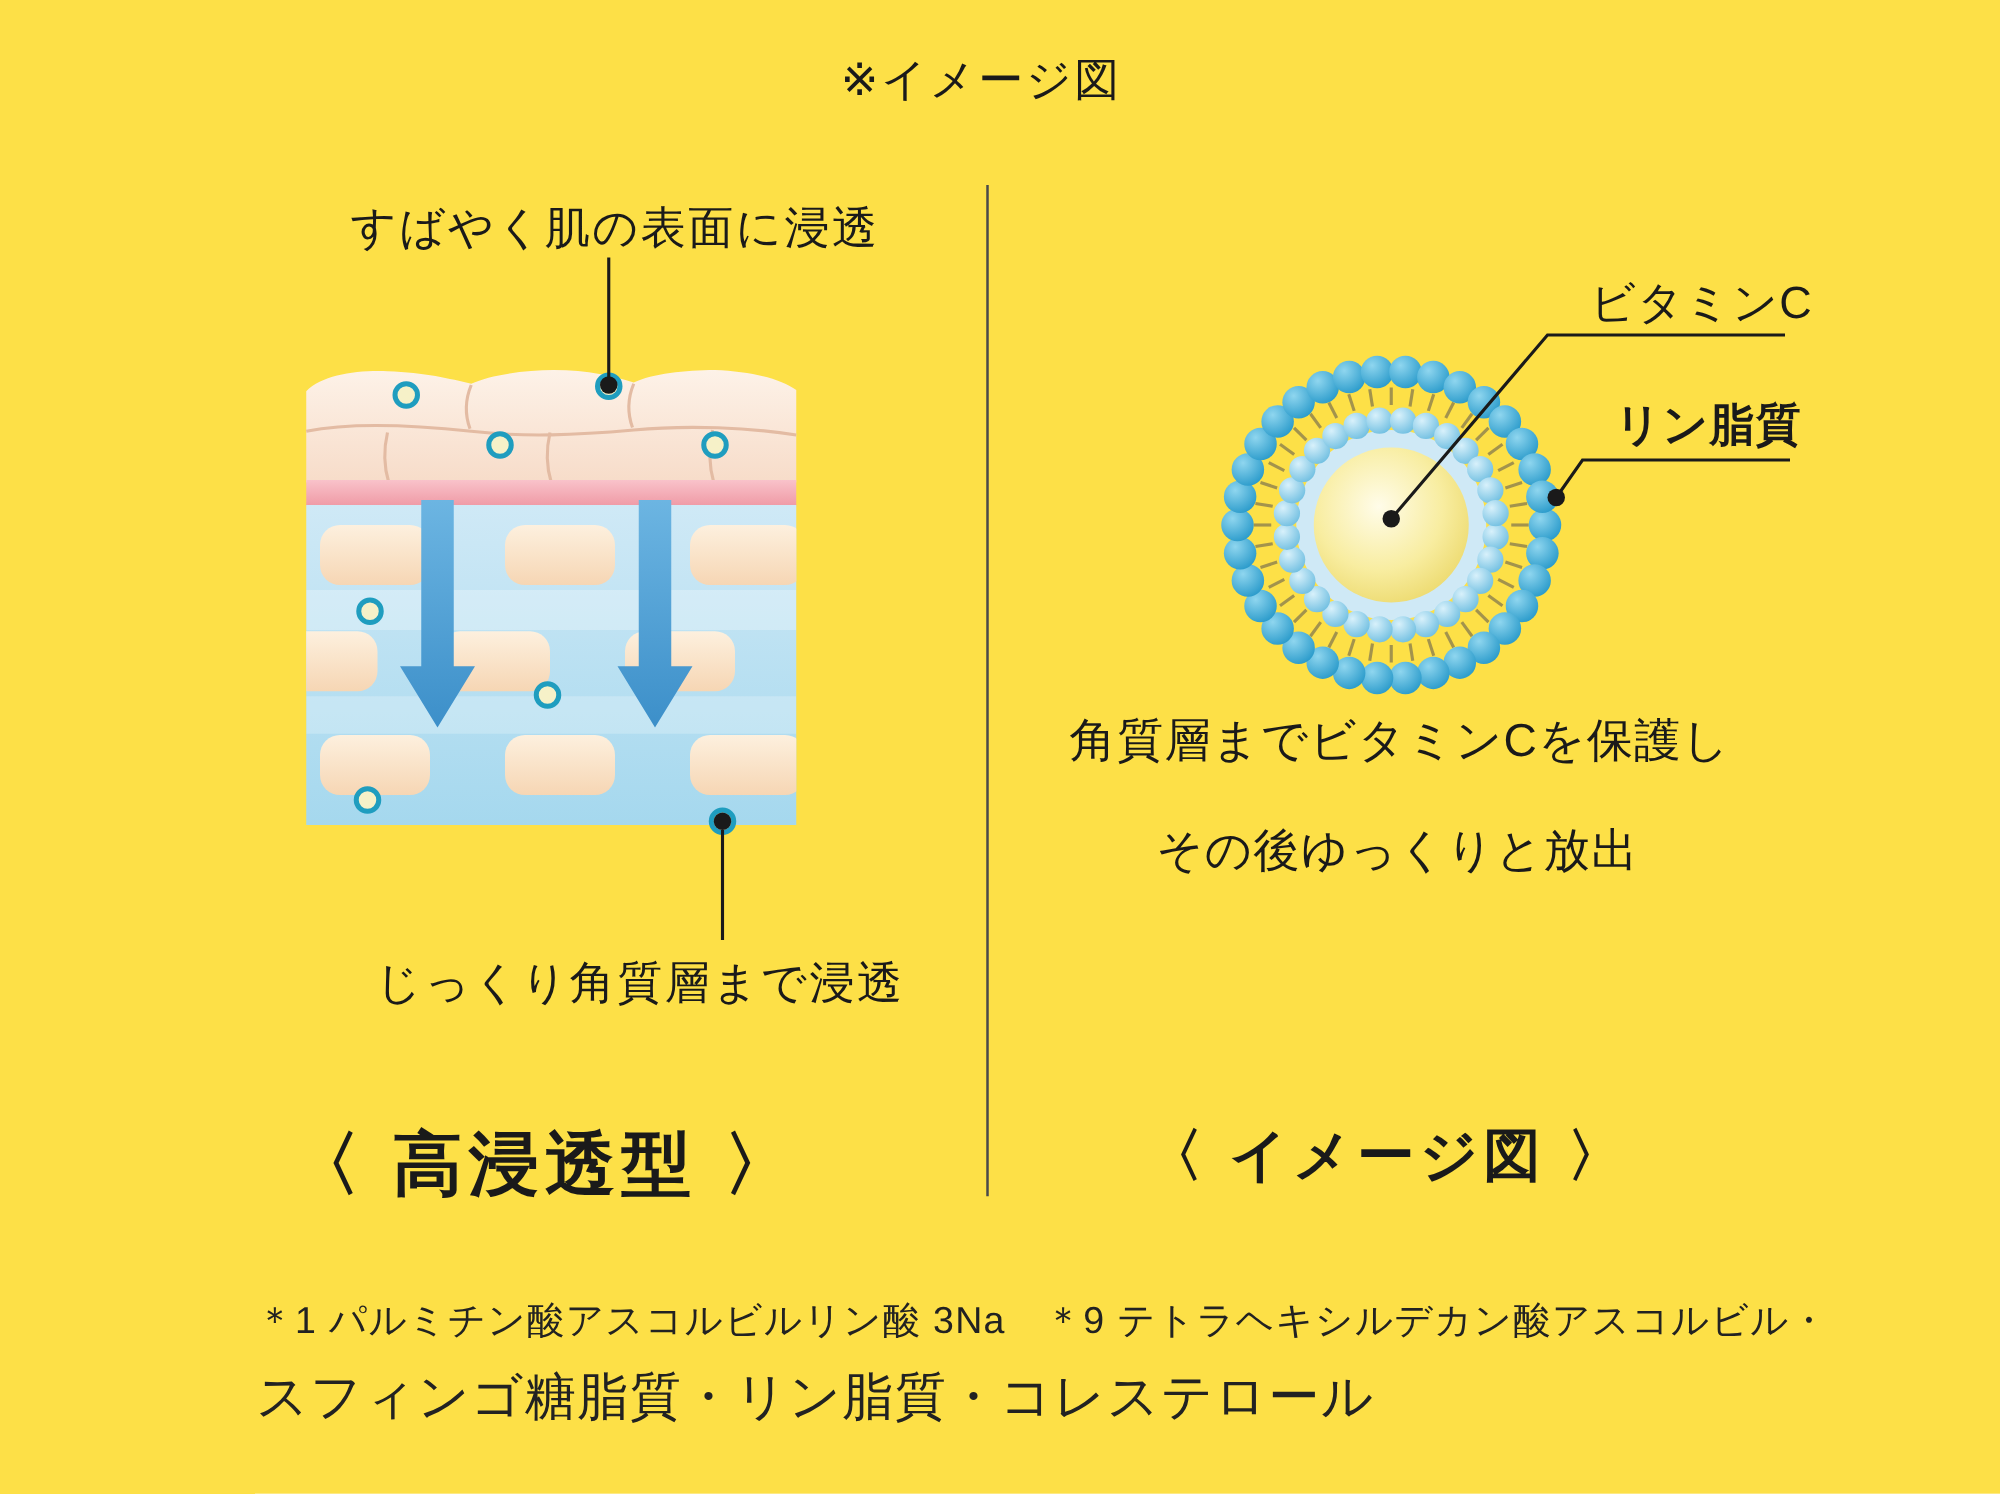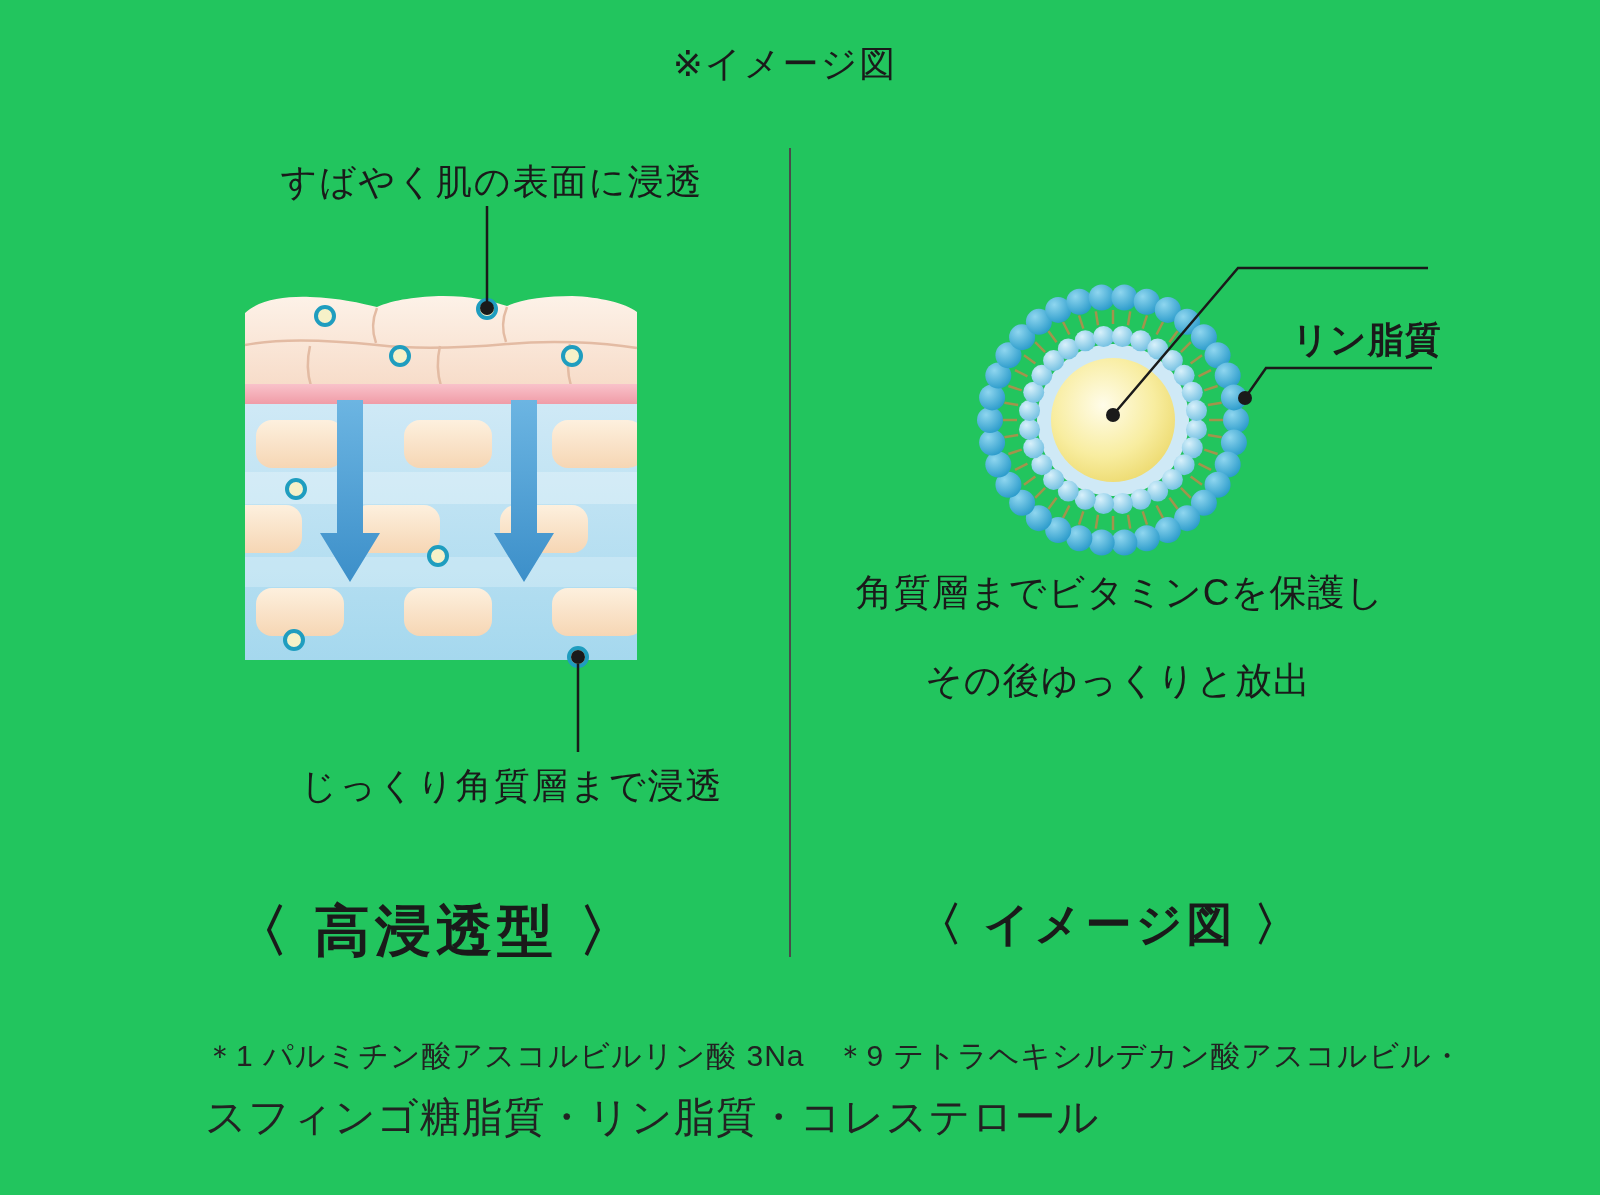--- a/index.html
+++ b/index.html
@@ -3,21 +3,21 @@
 <meta charset="utf-8">
 <style>
   html,body{margin:0;padding:0;}
   body{
     width:1600px;height:1195px;
     background:#ffffff;
     font-family:"Liberation Sans","DejaVu Sans",sans-serif;
     color:#1a1a1a;
     overflow:hidden;
   }
-  .stage{position:relative;width:1600px;height:1195px;background:#22c55e;}
+  .stage{position:relative;width:1600px;height:1195px;background:#fde047;}
   .stage > svg{position:absolute;left:0;top:0;}
   .txt{position:absolute;white-space:nowrap;color:#1a1a1a;}
   .center{transform:translateX(-50%);}
   .note{top:40px;left:785px;font-size:36px;letter-spacing:2px;font-weight:500;}
   .label-top{top:158px;left:492px;font-size:36px;letter-spacing:2px;font-weight:500;}
   .label-bottom{top:762px;left:512px;font-size:36px;letter-spacing:2px;font-weight:500;}
   .title-left{top:894px;left:436px;font-size:56px;font-weight:bold;letter-spacing:5px;}
   .title-right{top:894px;left:1110px;font-size:46px;font-weight:bold;letter-spacing:4px;}
   .label-vitamin{top:218px;left:1272px;font-size:36px;letter-spacing:1px;font-weight:500;}
   .label-phospholipid{top:316px;left:1292px;font-size:36px;letter-spacing:1px;font-weight:700;}
@@ -249,20 +249,21 @@
       <circle cx="1245" cy="398" r="7"></circle>
     </g>
   </svg>
 
   <div class="txt note center">※イメージ図</div>
 
   <div class="txt label-bottom center">じっくり角質層まで浸透</div>
   <div class="txt label-top center">すばやく肌の表面に浸透</div>
   <div class="txt title-left center">〈 高浸透型 〉</div>
 
+  <div class="txt label-vitamin">ビタミンC</div>
   <div class="txt label-phospholipid">リン脂質</div>
   <div class="txt desc1 center">角質層までビタミンCを保護し</div>
   <div class="txt desc2 center">その後ゆっくりと放出</div>
   <div class="txt title-right center">〈 イメージ図 〉</div>
 
   <div class="txt fn1">＊1 パルミチン酸アスコルビルリン酸 3Na　＊9 テトラヘキシルデカン酸アスコルビル・</div>
   <div class="txt fn2">スフィンゴ糖脂質・リン脂質・コレステロール</div>
 </div>
 
 </body></html>

